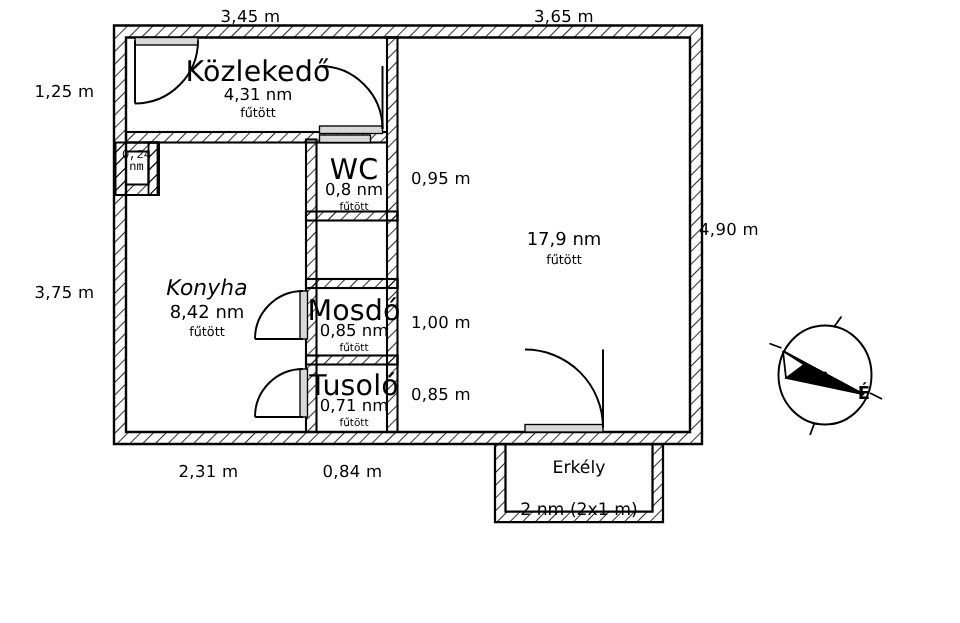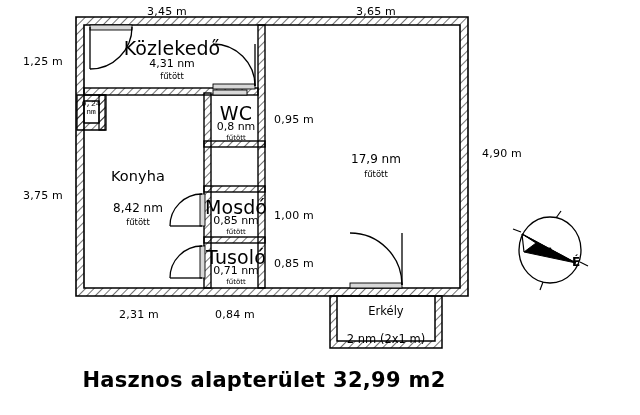--- a/index.html
+++ b/index.html
@@ -170,37 +170,37 @@
   </svg>
 
   <div class="txt dim-label" style="left:167px; top:12px;">3,45 m</div>
 
   <div class="txt dim-label" style="left:376px; top:12px;">3,65 m</div>
 
   <div class="txt dim-label" style="left:43px; top:62px;">1,25 m</div>
 
   <div class="txt dim-label" style="left:43px; top:196px;">3,75 m</div>
 
-  <div class="txt dim-label" style="left:502px; top:154px;text-align:right;">4,90 m</div>
+  <div class="txt dim-label" style="left:486px; top:154px;text-align:right;">4,90 m</div>
 
   <div class="txt dim-label" style="left:294px; top:120px;">0,95 m</div>
 
   <div class="txt dim-label" style="left:294px; top:216px;">1,00 m</div>
 
   <div class="txt dim-label" style="left:294px; top:264px;">0,85 m</div>
 
   <div class="txt dim-label" style="left:139px; top:315px;">2,31 m</div>
 
   <div class="txt dim-label" style="left:235px; top:315px;">0,84 m</div>
 
   <div class="txt room-name" style="left:172px; top:49px;">Közlekedő</div>
   <div class="txt room-area" style="left:172px; top:64px;">4,31 nm</div>
   <div class="txt room-heat" style="left:172px; top:77px;">fűtött</div>
 
-  <div class="txt room-name room-name-big" style="left:138px; top:176px;">Konyha</div>
+  <div class="txt room-name room-name-big" style="left:138px; top:193px;font-style:italic;">Konyha</div>
   <div class="txt room-area room-area-big" style="left:138px; top:209px;">8,42 nm</div>
   <div class="txt room-heat" style="left:138px; top:223px;">fűtött</div>
 
   <div class="txt room-name" style="left:236px; top:114px;text-align:center;">WC</div>
   <div class="txt room-area" style="left:236px; top:127px;">0,8 nm</div>
   <div class="txt room-heat room-heat-tiny" style="left:236px; top:138px;">fűtött</div>
 
   <div class="txt room-name" style="left:236px; top:208px;">Mosdó</div>
   <div class="txt room-area" style="left:236px; top:221px;">0,85 nm</div>
   <div class="txt room-heat room-heat-tiny" style="left:236px; top:232px;">fűtött</div>
@@ -214,15 +214,14 @@
 
   <div class="txt tiny-area" style="left:91px; top:108px;">
     <span>0,24<br>nm</span>
   </div>
 
   <div class="txt balcony-name" style="left:386px; top:312px;">Erkély</div>
   <div class="txt balcony-area" style="left:386px; top:340px;">2 nm (2x1 m)</div>
 
   <div class="txt compass-letter" style="left:576px; top:263px;">É</div>
 
-  <div class="footer-title">Hasznos alapterület 32,99 m2</div>
 
 </div>
 
 </body></html>

